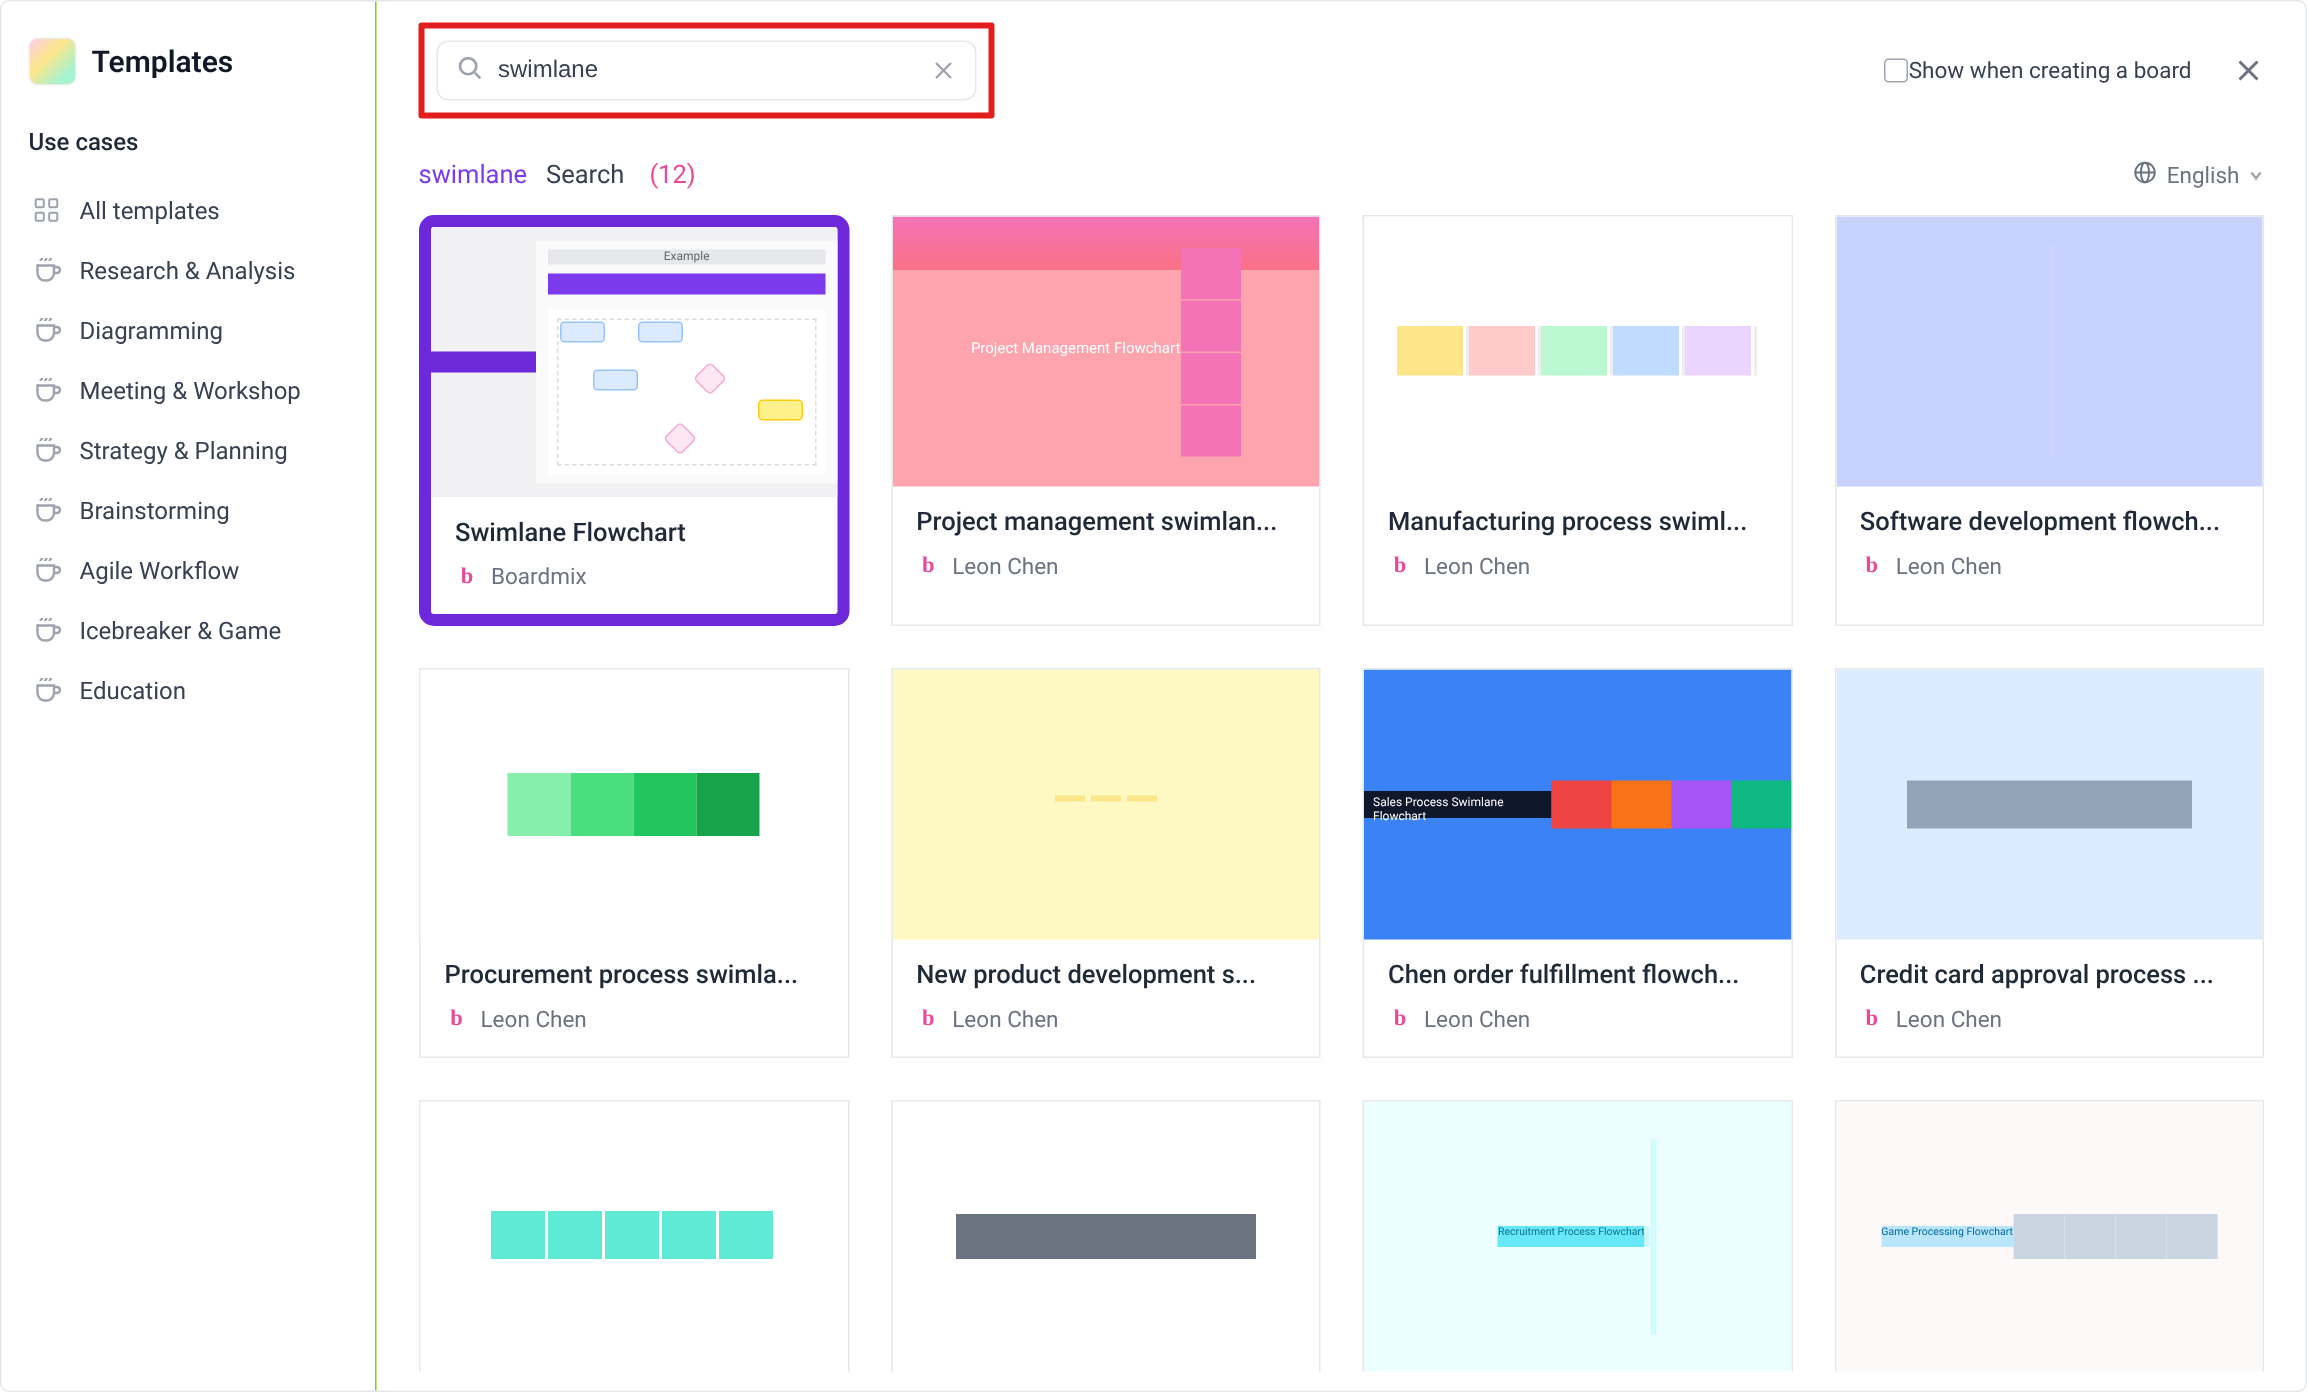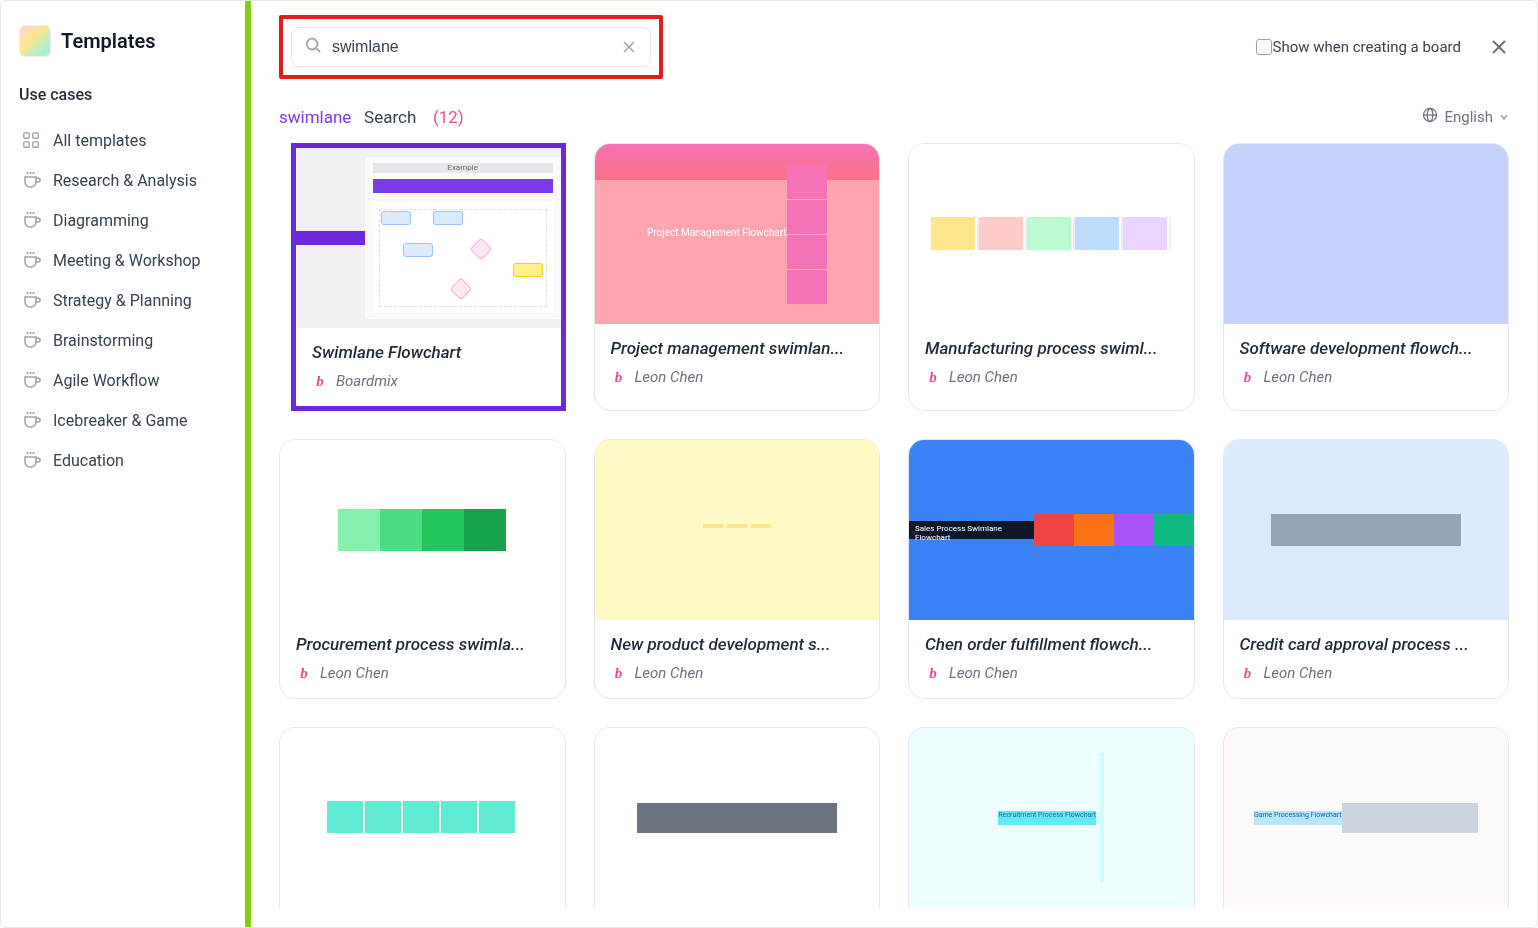--- a/index.html
+++ b/index.html
@@ -15,21 +15,21 @@
     display: flex;
     width: 100%;
     height: 100%;
     border: 1px solid #e5e7eb;
     border-radius: 6px;
   }
   
   .sidebar {
     width: 250px;
     padding: 24px 18px;
-    border-right: 6px solid #84cc16;
+    border-right: 1px solid #84cc16;
   }
   .sidebar-header {
     display: flex;
     align-items: center;
     gap: 10px;
     margin-bottom: 28px;
   }
   .sidebar-logo {
     width: 32px; height: 32px;
     border-radius: 6px;
@@ -119,38 +119,37 @@
   .globe { width:16px;height:16px; }
 
   .grid-wrap { flex:1; overflow:auto; padding: 4px 28px 24px 28px; }
   .grid {
     display:grid;
     grid-template-columns: repeat(4, 1fr);
     gap: 28px;
   }
   .card {
     border:1px solid #e5e7eb;
-    border-radius:16px;
+    border-radius:0;
     overflow:hidden;
     background:#fff;
     display:flex;flex-direction:column;
     cursor:pointer;
   }
   .card.highlight {
-    border: 5px solid #6d28d9;
-    border-radius: 0;
-    margin-left: 12px;
+    border: 8px solid #6d28d9;
+    border-radius: 10px;
   }
   .thumb {
     height: 180px;
     display:flex;align-items:center;justify-content:center;
     font-size:11px;color:#888;
     position:relative;
   }
-  .card-body { padding: 14px 16px 16px 16px; font-style: italic; }
+  .card-body { padding: 14px 16px 16px 16px; }
   .card-title {
     font-size:17px; font-weight:500; color:#1f2937;
     white-space:nowrap; overflow:hidden; text-overflow:ellipsis;
     margin-bottom:10px;
   }
   .card-author {
     display:flex; align-items:center; gap:8px;
     font-size:15px; color:#6b7280;
   }
   .author-icn {

